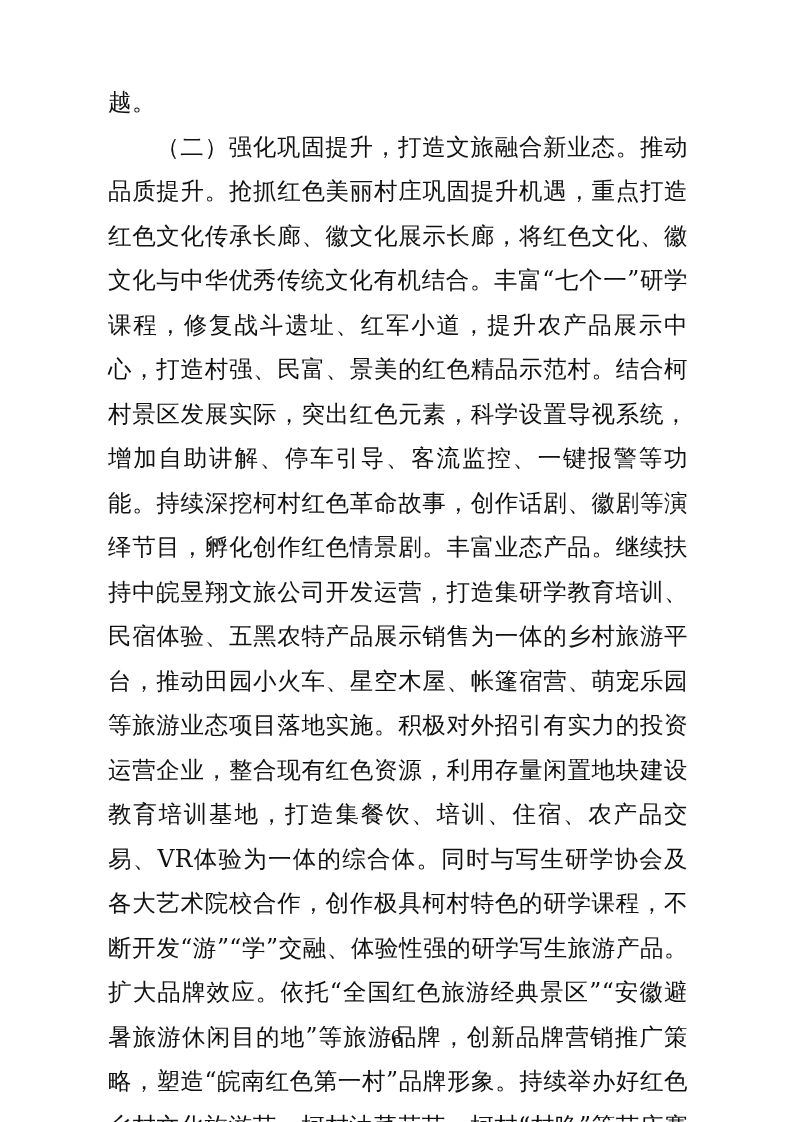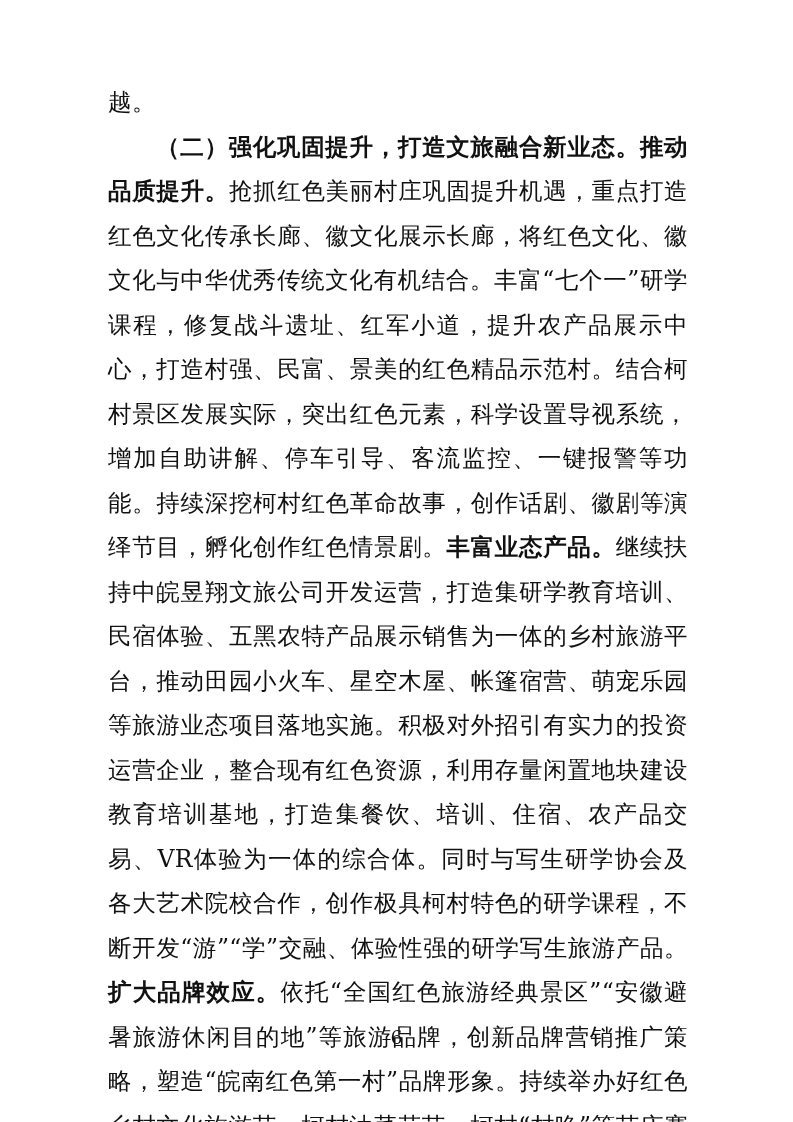--- a/index.html
+++ b/index.html
@@ -36,21 +36,21 @@
     text-align: justify;
     text-justify: inter-ideograph;
     margin: 0;
     color: #111111;
     font-family: "DejaVu Serif", "Liberation Serif", serif;
   }
   .para.indent {
     text-indent: 48px;
   }
   .bold {
-    font-weight: bold;
+    font-weight: normal;
   }
   .page-number {
     position: absolute;
     left: 0;
     top: 1026px;
     width: 793px;
     text-align: center;
     font-size: 19px;
     color: #111111;
     font-family: "DejaVu Serif", "Liberation Serif", serif;

